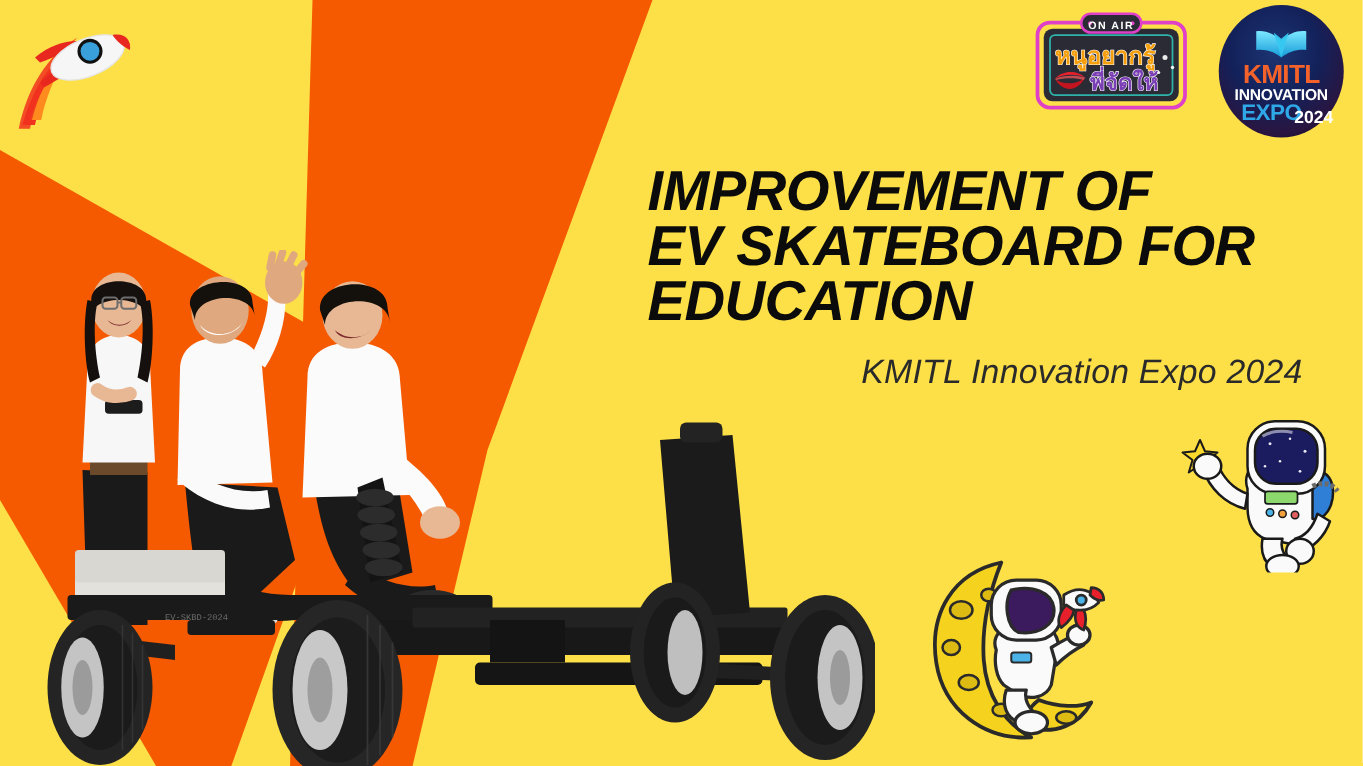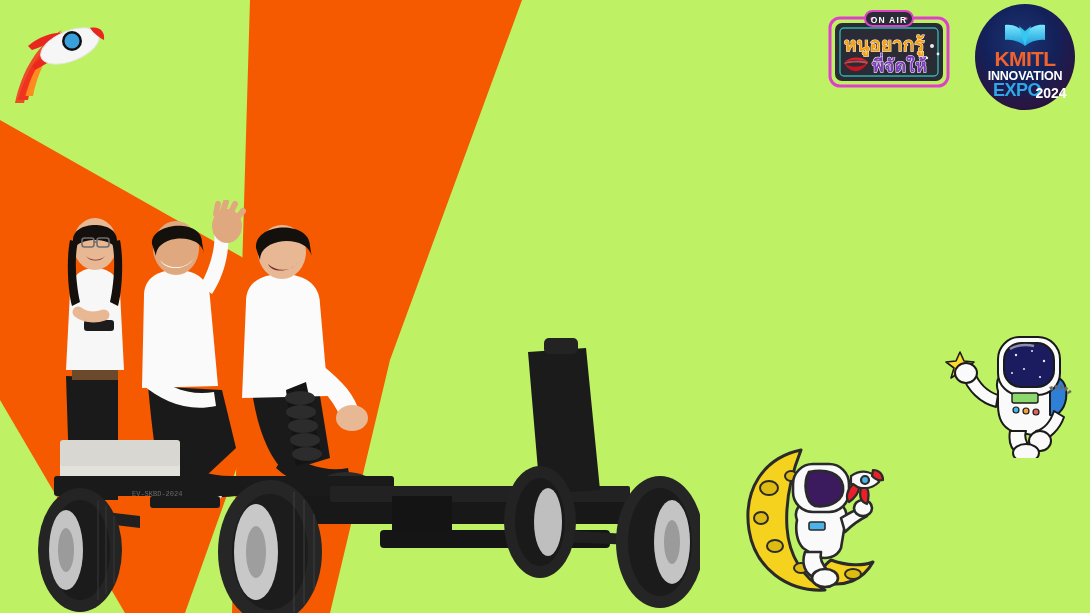--- a/index.html
+++ b/index.html
@@ -4,21 +4,21 @@
 <style>
   * { margin:0; padding:0; box-sizing:border-box; }
   html, body {
     width:1090px; height:613px;
     overflow:hidden;
     font-family:"Liberation Sans", sans-serif;
   }
   #stage {
     position:relative;
     width:1090px; height:613px;
-    background:#bef264;
+    background:#fde047;
     overflow:hidden;
   }
 
   
   .wedge { position:absolute; }
   #wedge-left {
     left:0; top:0; width:560px; height:613px;
   }
   #wedge-right {
     left:0; top:0; width:760px; height:613px;
@@ -339,14 +339,20 @@
     </g>
     <g stroke="#2A2A2A" stroke-width="2.2" stroke-linejoin="round">
       <path d="M116,34 C128,26 140,30 144,40 C136,48 124,48 116,42 Z" fill="#FAFAFA"></path>
       <path d="M138,28 C144,28 148,32 148,38 C144,39 140,37 137,34 Z" fill="#E8202C"></path>
       <path d="M118,42 C112,48 110,56 114,60 C120,56 124,50 124,46 Z" fill="#E8202C"></path>
       <path d="M126,46 C124,54 126,60 132,62 C134,56 134,50 132,46 Z" fill="#E8202C"></path>
       <circle cx="130" cy="38" r="4" fill="#4BB3E8"></circle>
     </g>
   </svg>
 
+  <div id="headline-block">
+    <div id="title">IMPROVEMENT OF
+EV SKATEBOARD FOR
+EDUCATION</div>
+    <div id="subtitle">KMITL Innovation Expo 2024</div>
+  </div>
 
 </div>
 
 </body></html>

